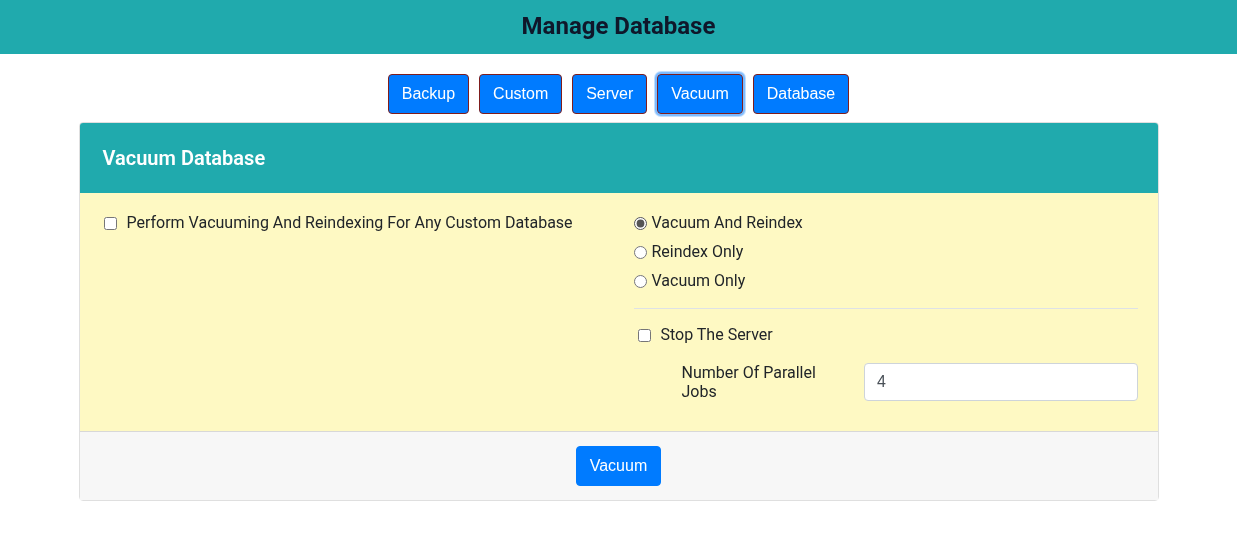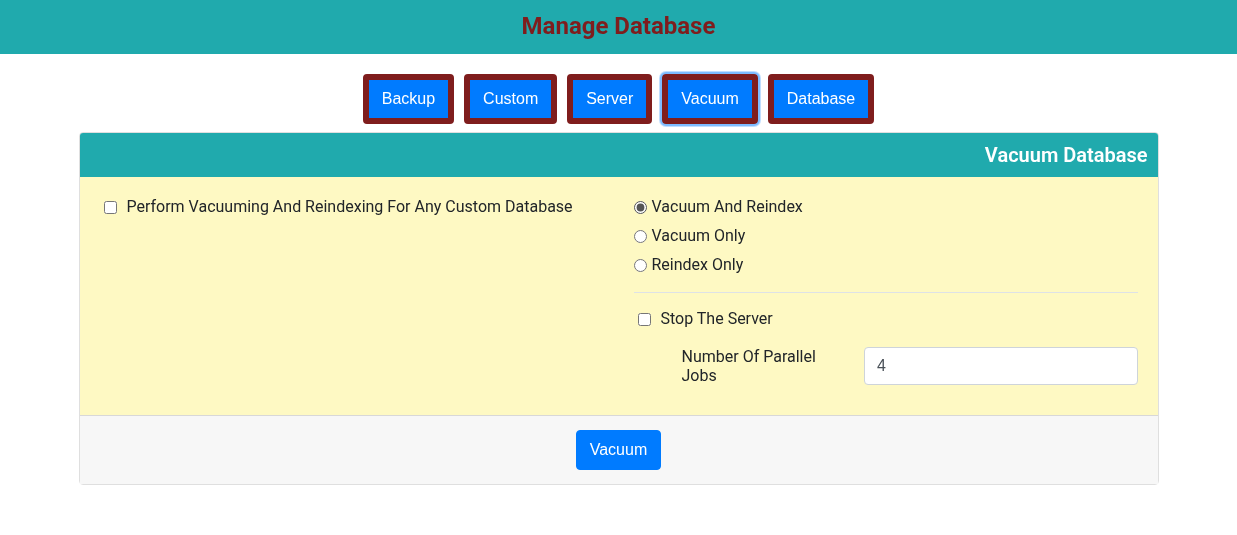--- a/index.html
+++ b/index.html
@@ -5,21 +5,21 @@
   * { box-sizing: border-box; }
   body {
     margin: 0;
     font-family: -apple-system, BlinkMacSystemFont, "Segoe UI", Roboto, "Helvetica Neue", Arial, sans-serif;
     font-size: 16px;
     color: #212529;
     background: #fff;
   }
   .top-banner {
     background: #20aaad;
-    color: #7f1d1d;
+    color: #0f172a;
     text-align: center;
     padding: 12px 0 14px 0;
   }
   .top-banner h1 {
     margin: 0;
     font-size: 24px;
     font-weight: 700;
   }
   .wrap {
     max-width: 1110px;
@@ -28,43 +28,43 @@
   }
   .tabs {
     text-align: center;
     margin-top: 20px;
     margin-bottom: 8px;
   }
   .tab-btn {
     display: inline-block;
     background: #007bff;
     color: #fff;
-    border: 6px solid #7f1d1d;
+    border: 1px solid #7f1d1d;
     border-radius: 4px;
     padding: 7px 13px;
     font-size: 16px;
     margin: 0 3px;
     cursor: pointer;
     line-height: 1.5;
   }
   .tab-btn.active {
     outline: 2.5px solid rgba(0,123,255,.35);
     outline-offset: 0;
     box-shadow: 0 0 0 3px rgba(0,123,255,.25);
   }
   .card {
     border: 1px solid rgba(0,0,0,.125);
     border-radius: 4px;
     margin-bottom: 20px;
   }
   .card-header {
     background: #20aaad;
     color: #fff;
-    text-align: right;
-    padding: 10px;
+    text-align: left;
+    padding: 23px;
     font-size: 20px;
     font-weight: 600;
     border-top-left-radius: 3px;
     border-top-right-radius: 3px;
   }
   .card-body {
     padding: 20px;
     background: #fef9c3;
   }
   .card-body::after { content: ""; display: table; clear: both; }
@@ -156,25 +156,25 @@
       </div>
 
       <div class="col-right">
         <div class="radio-group">
           <div class="chk-line">
             <input type="radio" name="mode" checked="" style="">
             <span>Vacuum And Reindex</span>
           </div>
           <div class="chk-line">
             <input type="radio" name="mode" style="">
-            <span>Vacuum Only</span>
+            <span>Reindex Only</span>
           </div>
           <div class="chk-line">
             <input type="radio" name="mode" style="">
-            <span>Reindex Only</span>
+            <span>Vacuum Only</span>
           </div>
         </div>
 
         <hr class="sep">
 
         <div class="chk-line" style="margin-bottom:18px">
           <input type="checkbox" style="">
           <span>Stop The Server</span>
         </div>
 

